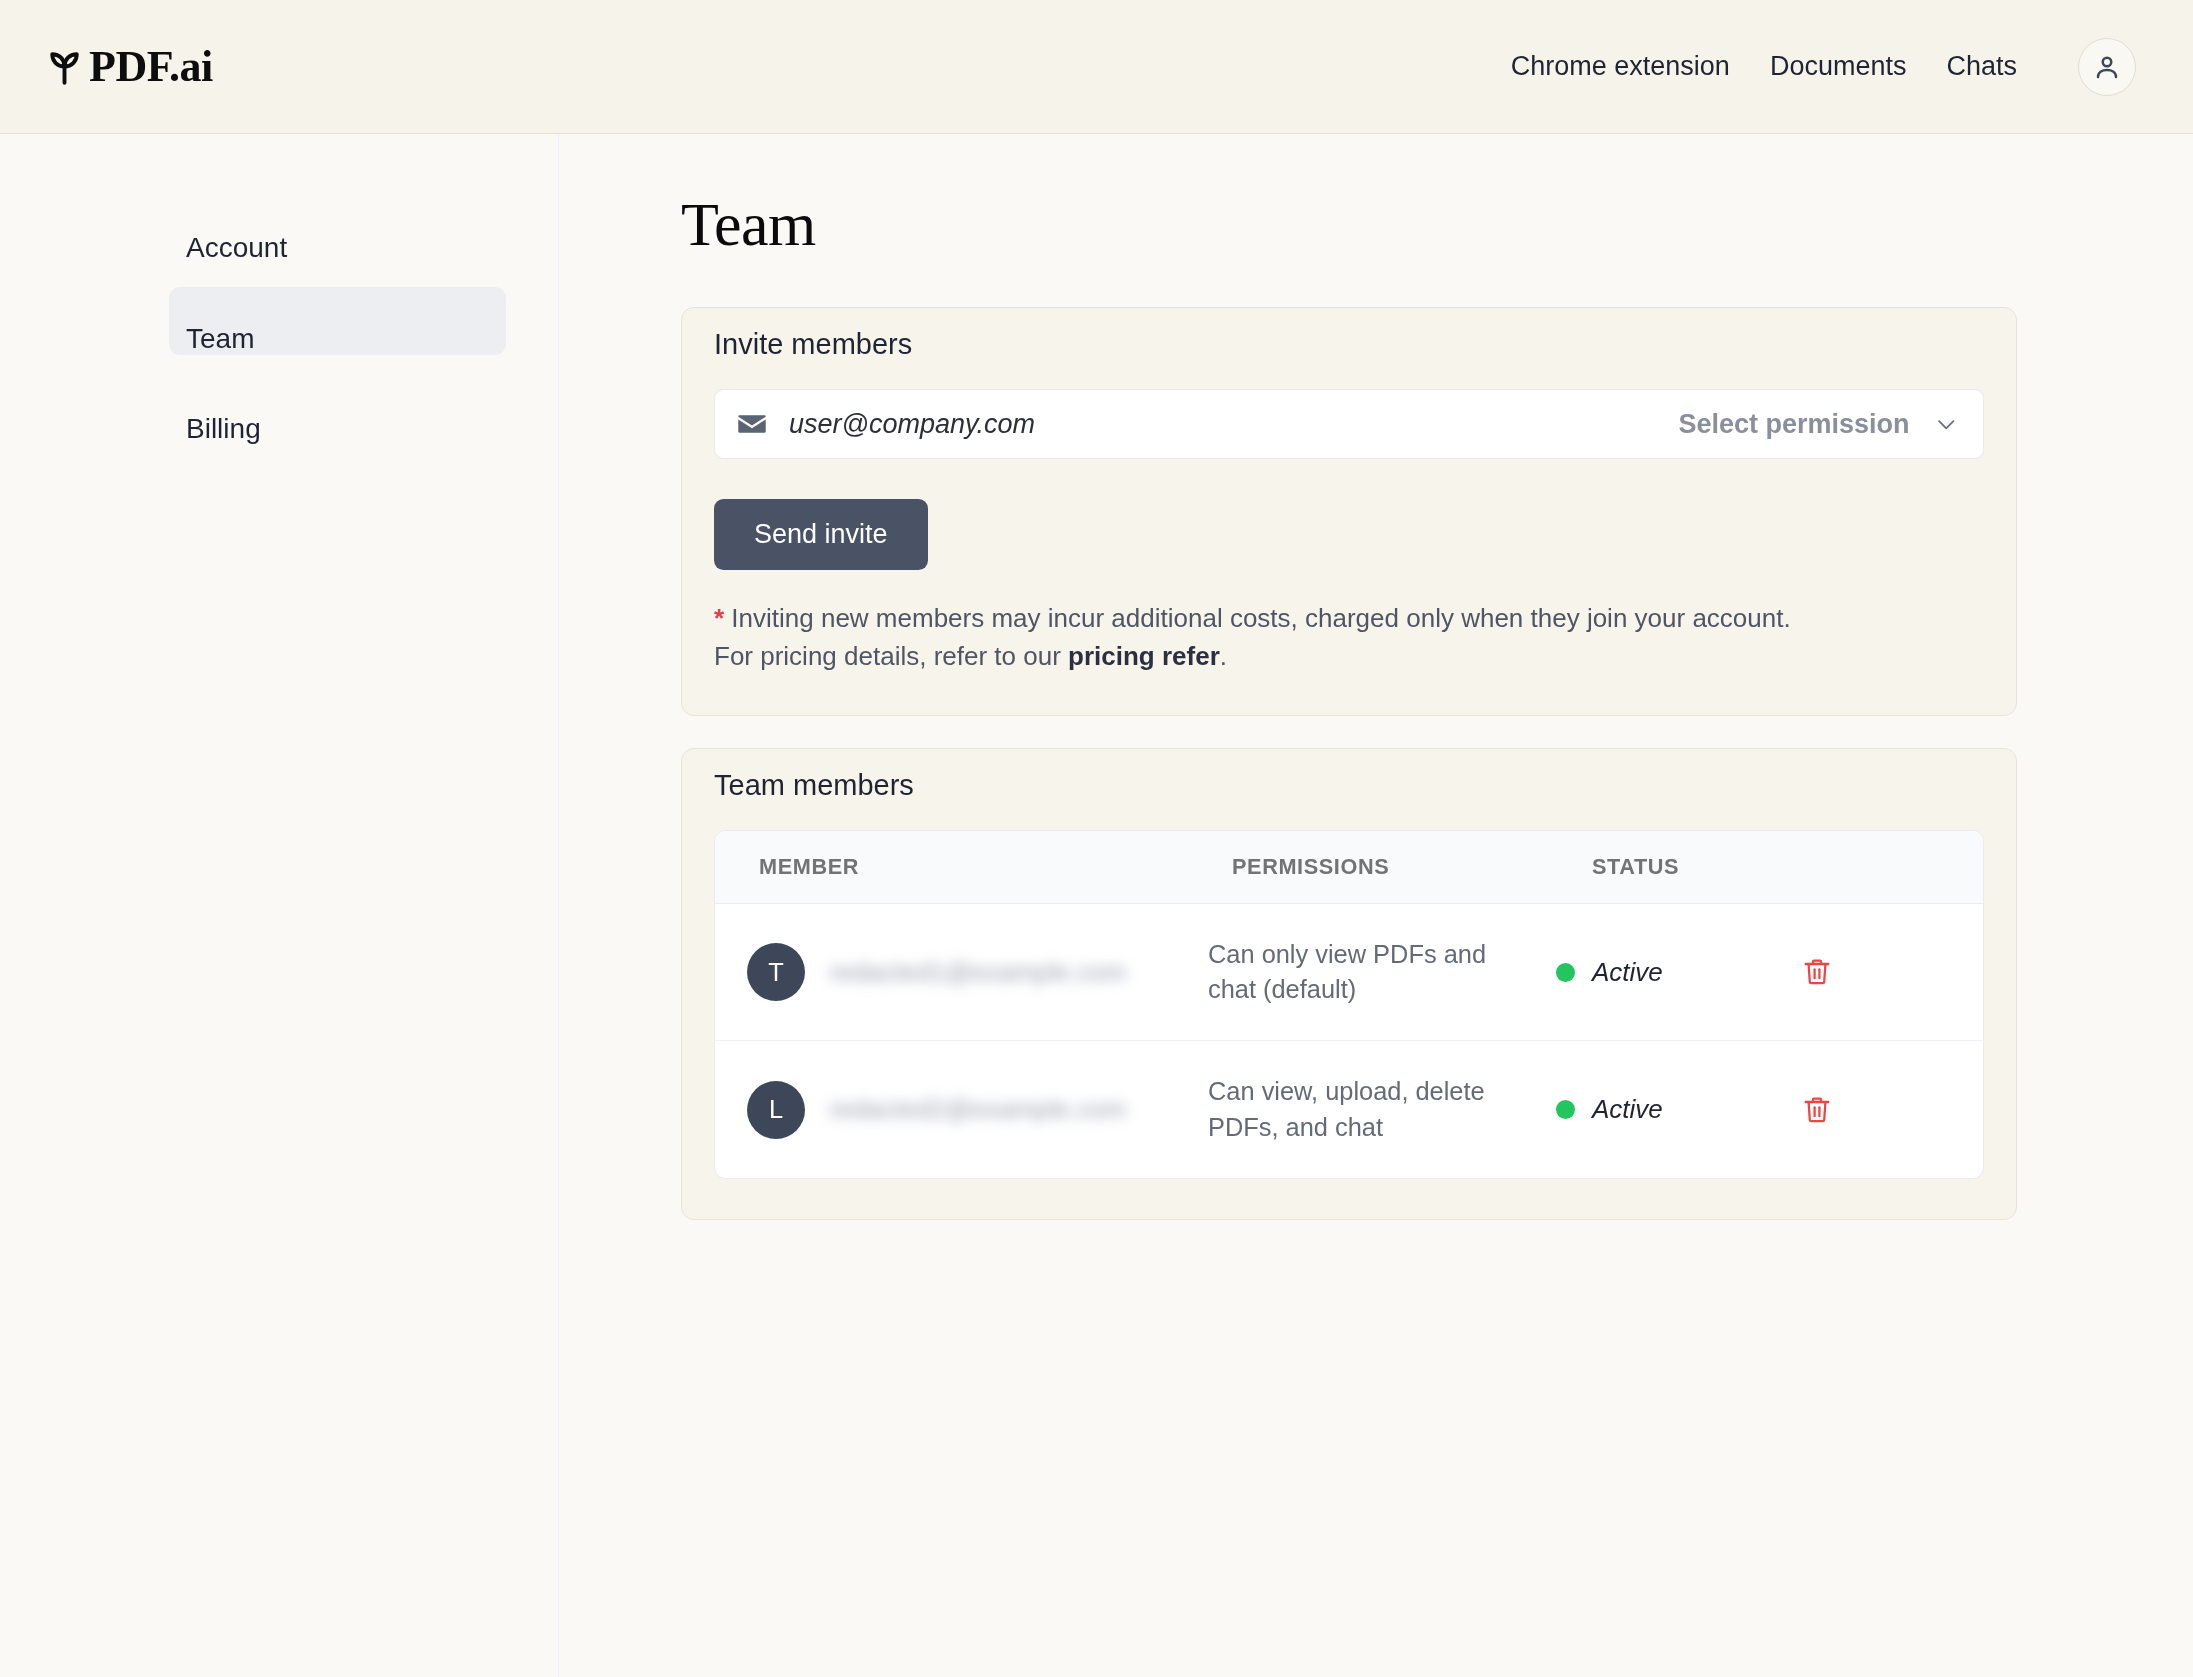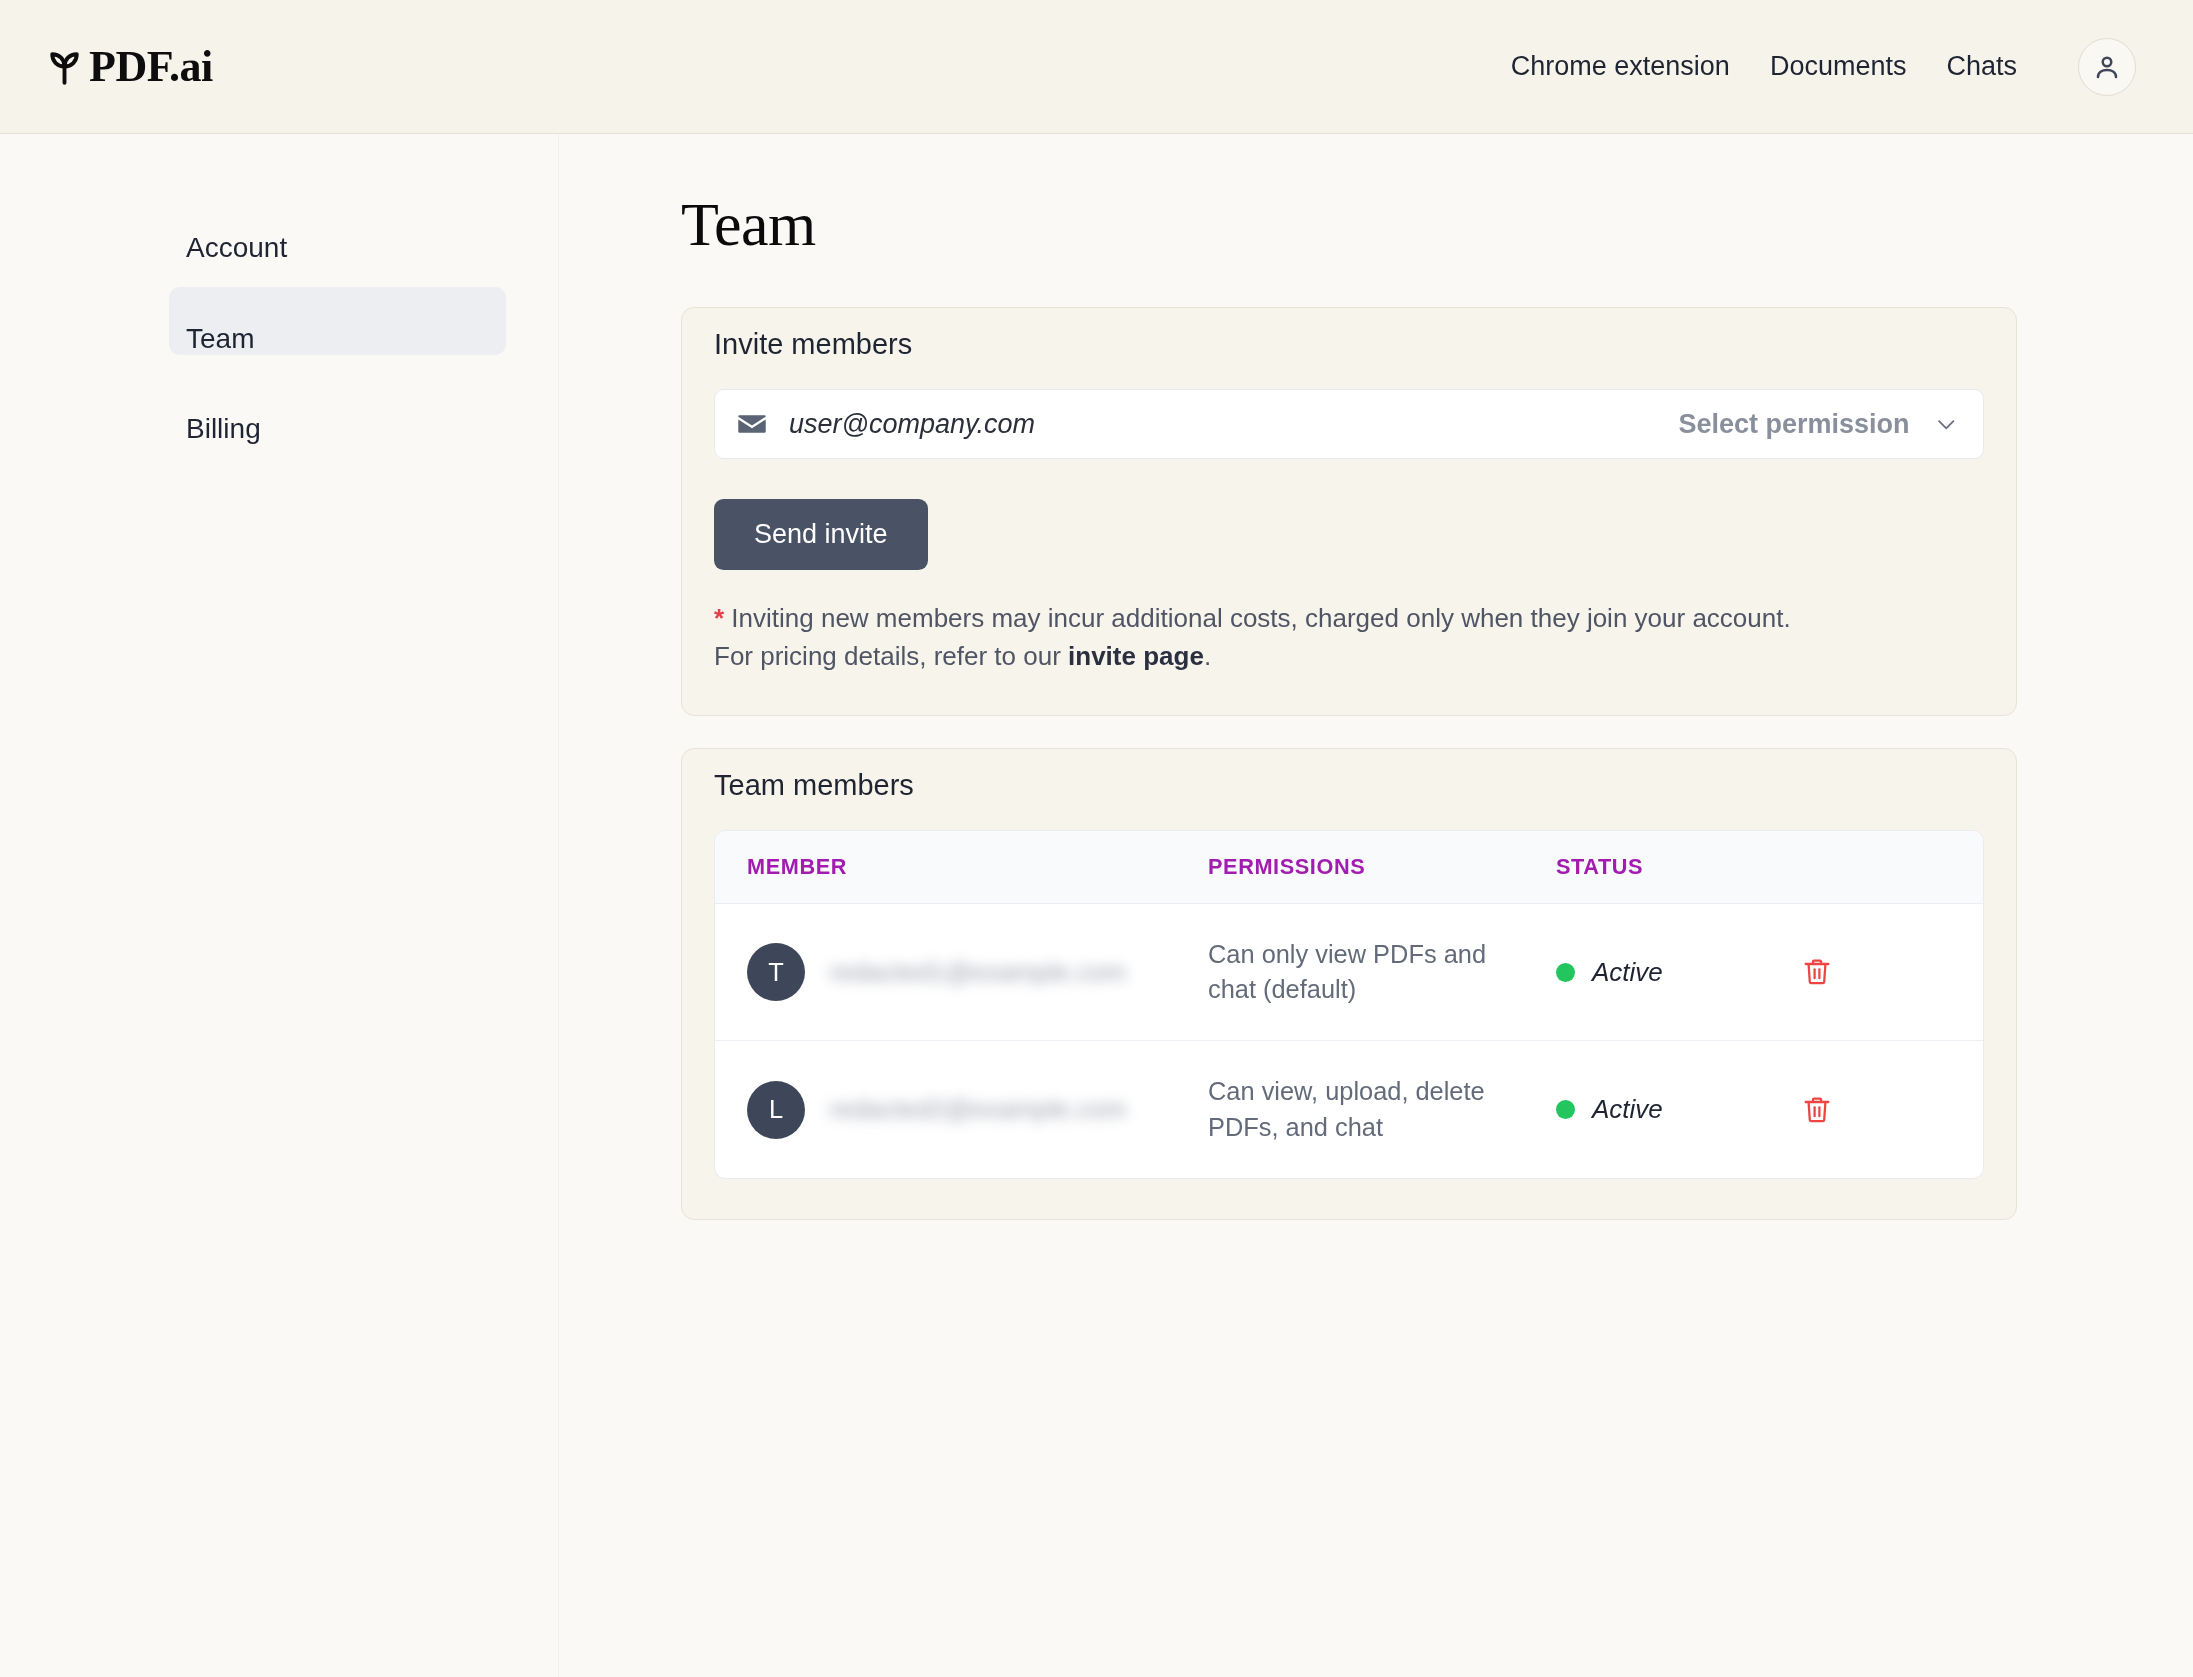--- a/index.html
+++ b/index.html
@@ -192,21 +192,22 @@
     align-items: center;
     height: 73px;
     background: #f8fafc;
     border-bottom: 0.9px solid #eaedf3;
     padding: 0 32px;
   }
   .th {
     font-size: 21.7px;
     font-weight: 700;
     letter-spacing: 0.6px;
-    color: #a21caf;
+    color: #737373;
+    margin-left: 12px;
   }
   .col-member { width: 461px; flex-shrink: 0; }
   .col-perm   { width: 348px; flex-shrink: 0; }
   .col-status { width: 245px; flex-shrink: 0; }
   .col-action { flex: 1; display: flex; justify-content: flex-start; }
 
   .trow {
     display: flex;
     align-items: center;
     min-height: 137px;
@@ -322,21 +323,21 @@
             <svg class="chev" viewBox="0 0 24 24" fill="none" stroke="#6b7180" stroke-width="1.8" stroke-linecap="round" stroke-linejoin="round">
               <path d="M5 9l7 7 7-7"></path>
             </svg>
           </span>
         </div>
       </div>
 
       <button class="send-btn">Send invite</button>
 
       <div class="note">
-        <span class="star">*</span><span> Inviting new members may incur additional costs, charged only when they join your account. For pricing details, refer to our </span><a class="pricing-link">invite page</a><span>.</span>
+        <span class="star">*</span><span> Inviting new members may incur additional costs, charged only when they join your account. For pricing details, refer to our </span><a class="pricing-link">pricing refer</a><span>.</span>
       </div>
     </div>
 
     <div class="card">
       <div class="card-title">Team members</div>
 
       <div class="table">
 
         <div class="thead">
           <div class="th col-member">MEMBER</div>

